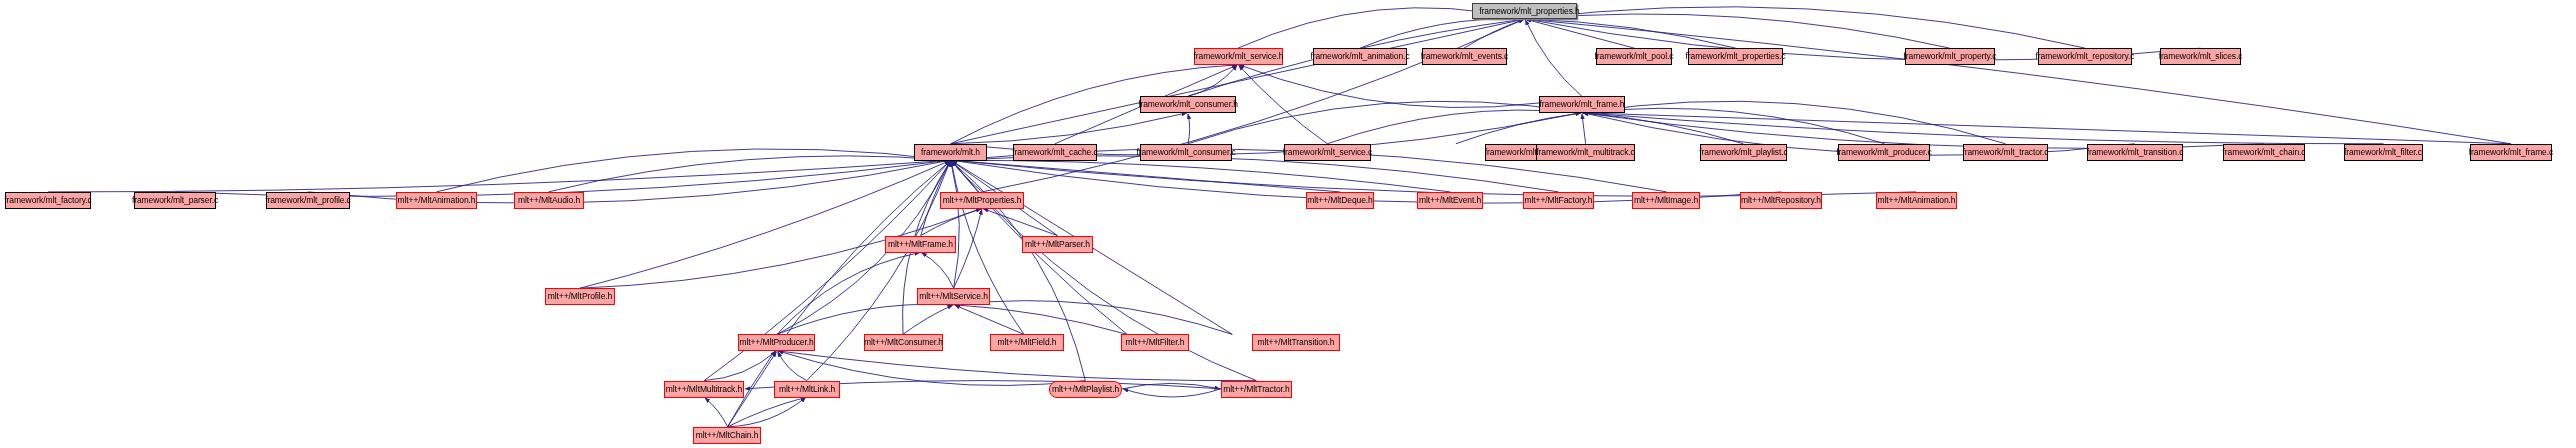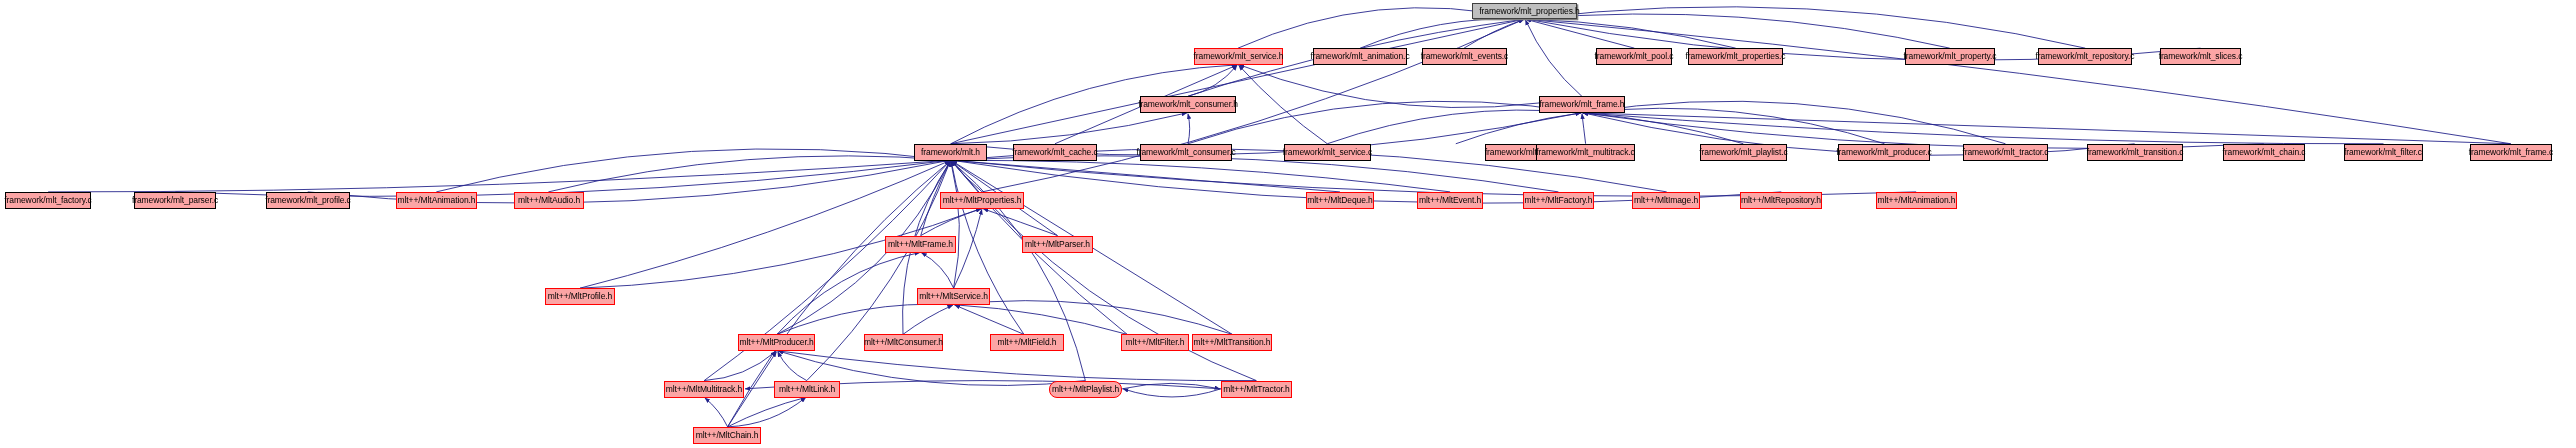--- a/index.html
+++ b/index.html
@@ -260,21 +260,21 @@
       </div>
       <div class="node red" style="left: 864px; top: 334px; width: 79px;">
         <span class="lbl">mlt++/MltConsumer.h</span>
       </div>
       <div class="node red" style="left: 990px; top: 334px; width: 74px;">
         <span class="lbl">mlt++/MltField.h</span>
       </div>
       <div class="node red" style="left: 1093px; top: 334px; width: 68px; margin-left: 28px;">
         <span class="lbl">mlt++/MltFilter.h</span>
       </div>
-      <div class="node red" style="left: 1192px; top: 334px; width: 80px;">
+      <div class="node red" style="left: 1252px; top: 334px; width: 88px;">
         <span class="lbl">mlt++/MltTransition.h</span>
       </div>
       <div class="node red" style="left: 664px; top: 381px; width: 80px;">
         <span class="lbl">mlt++/MltMultitrack.h</span>
       </div>
       <div class="node red" style="left: 774px; top: 381px; width: 66px;">
         <span class="lbl">mlt++/MltLink.h</span>
       </div>
       <div class="node red" style="left: 1049px; top: 381px; width: 73px; border-radius: 8px;">
         <span class="lbl">mlt++/MltPlaylist.h</span>

